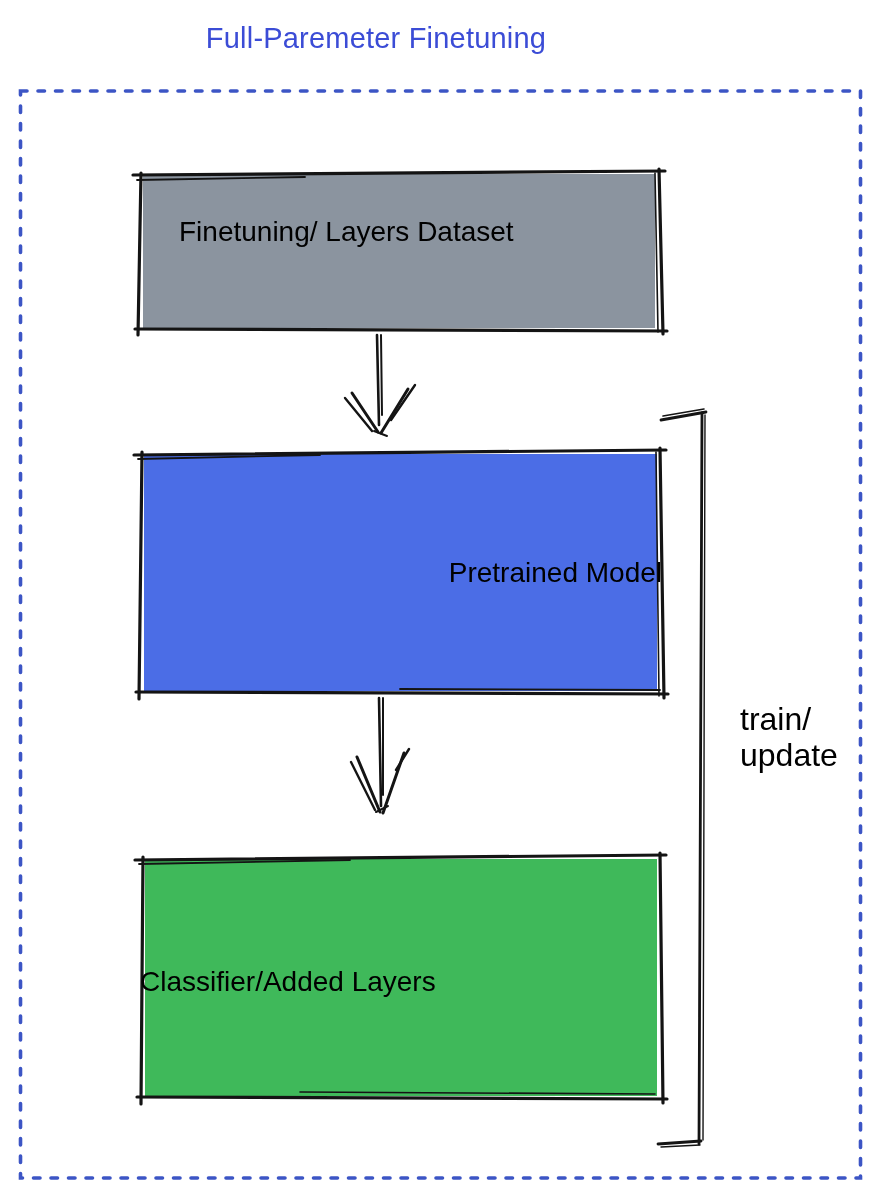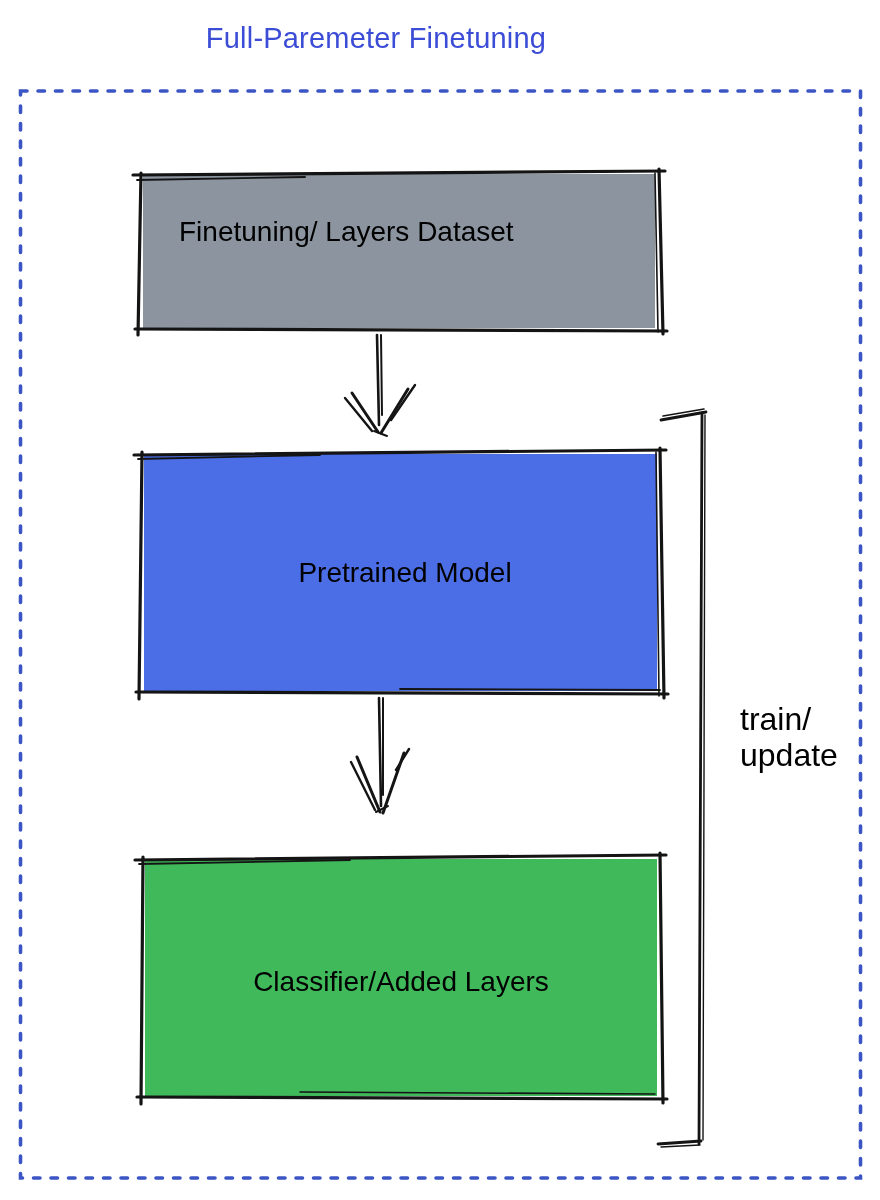--- a/index.html
+++ b/index.html
@@ -28,22 +28,22 @@
     top: 0; left: 0;
     width: 880px; height: 1200px;
   }
   .box-label {
     position: absolute;
     font-size: 28px;
     line-height: 34px;
     color: #000000;
   }
   .dataset-label   { left: 179px; top: 215px; }
-  .pretrained-label{ left: 140px; top: 556px; width: 522px; text-align: center; padding-left: 8px; }
-  .classifier-label{ left: 140px; top: 965px; width: 522px; text-align: center; }
+  .pretrained-label{ left: 140px; top: 556px; width: 522px; text-align: right; padding-left: 8px; }
+  .classifier-label{ left: 140px; top: 965px; width: 522px; text-align: left; }
   .bracket-label {
     position: absolute;
     left: 740px; top: 701px;
     font-size: 32px;
     line-height: 36px;
     color: #000000;
     white-space: pre-line;
   }
 </style>
 </head>

